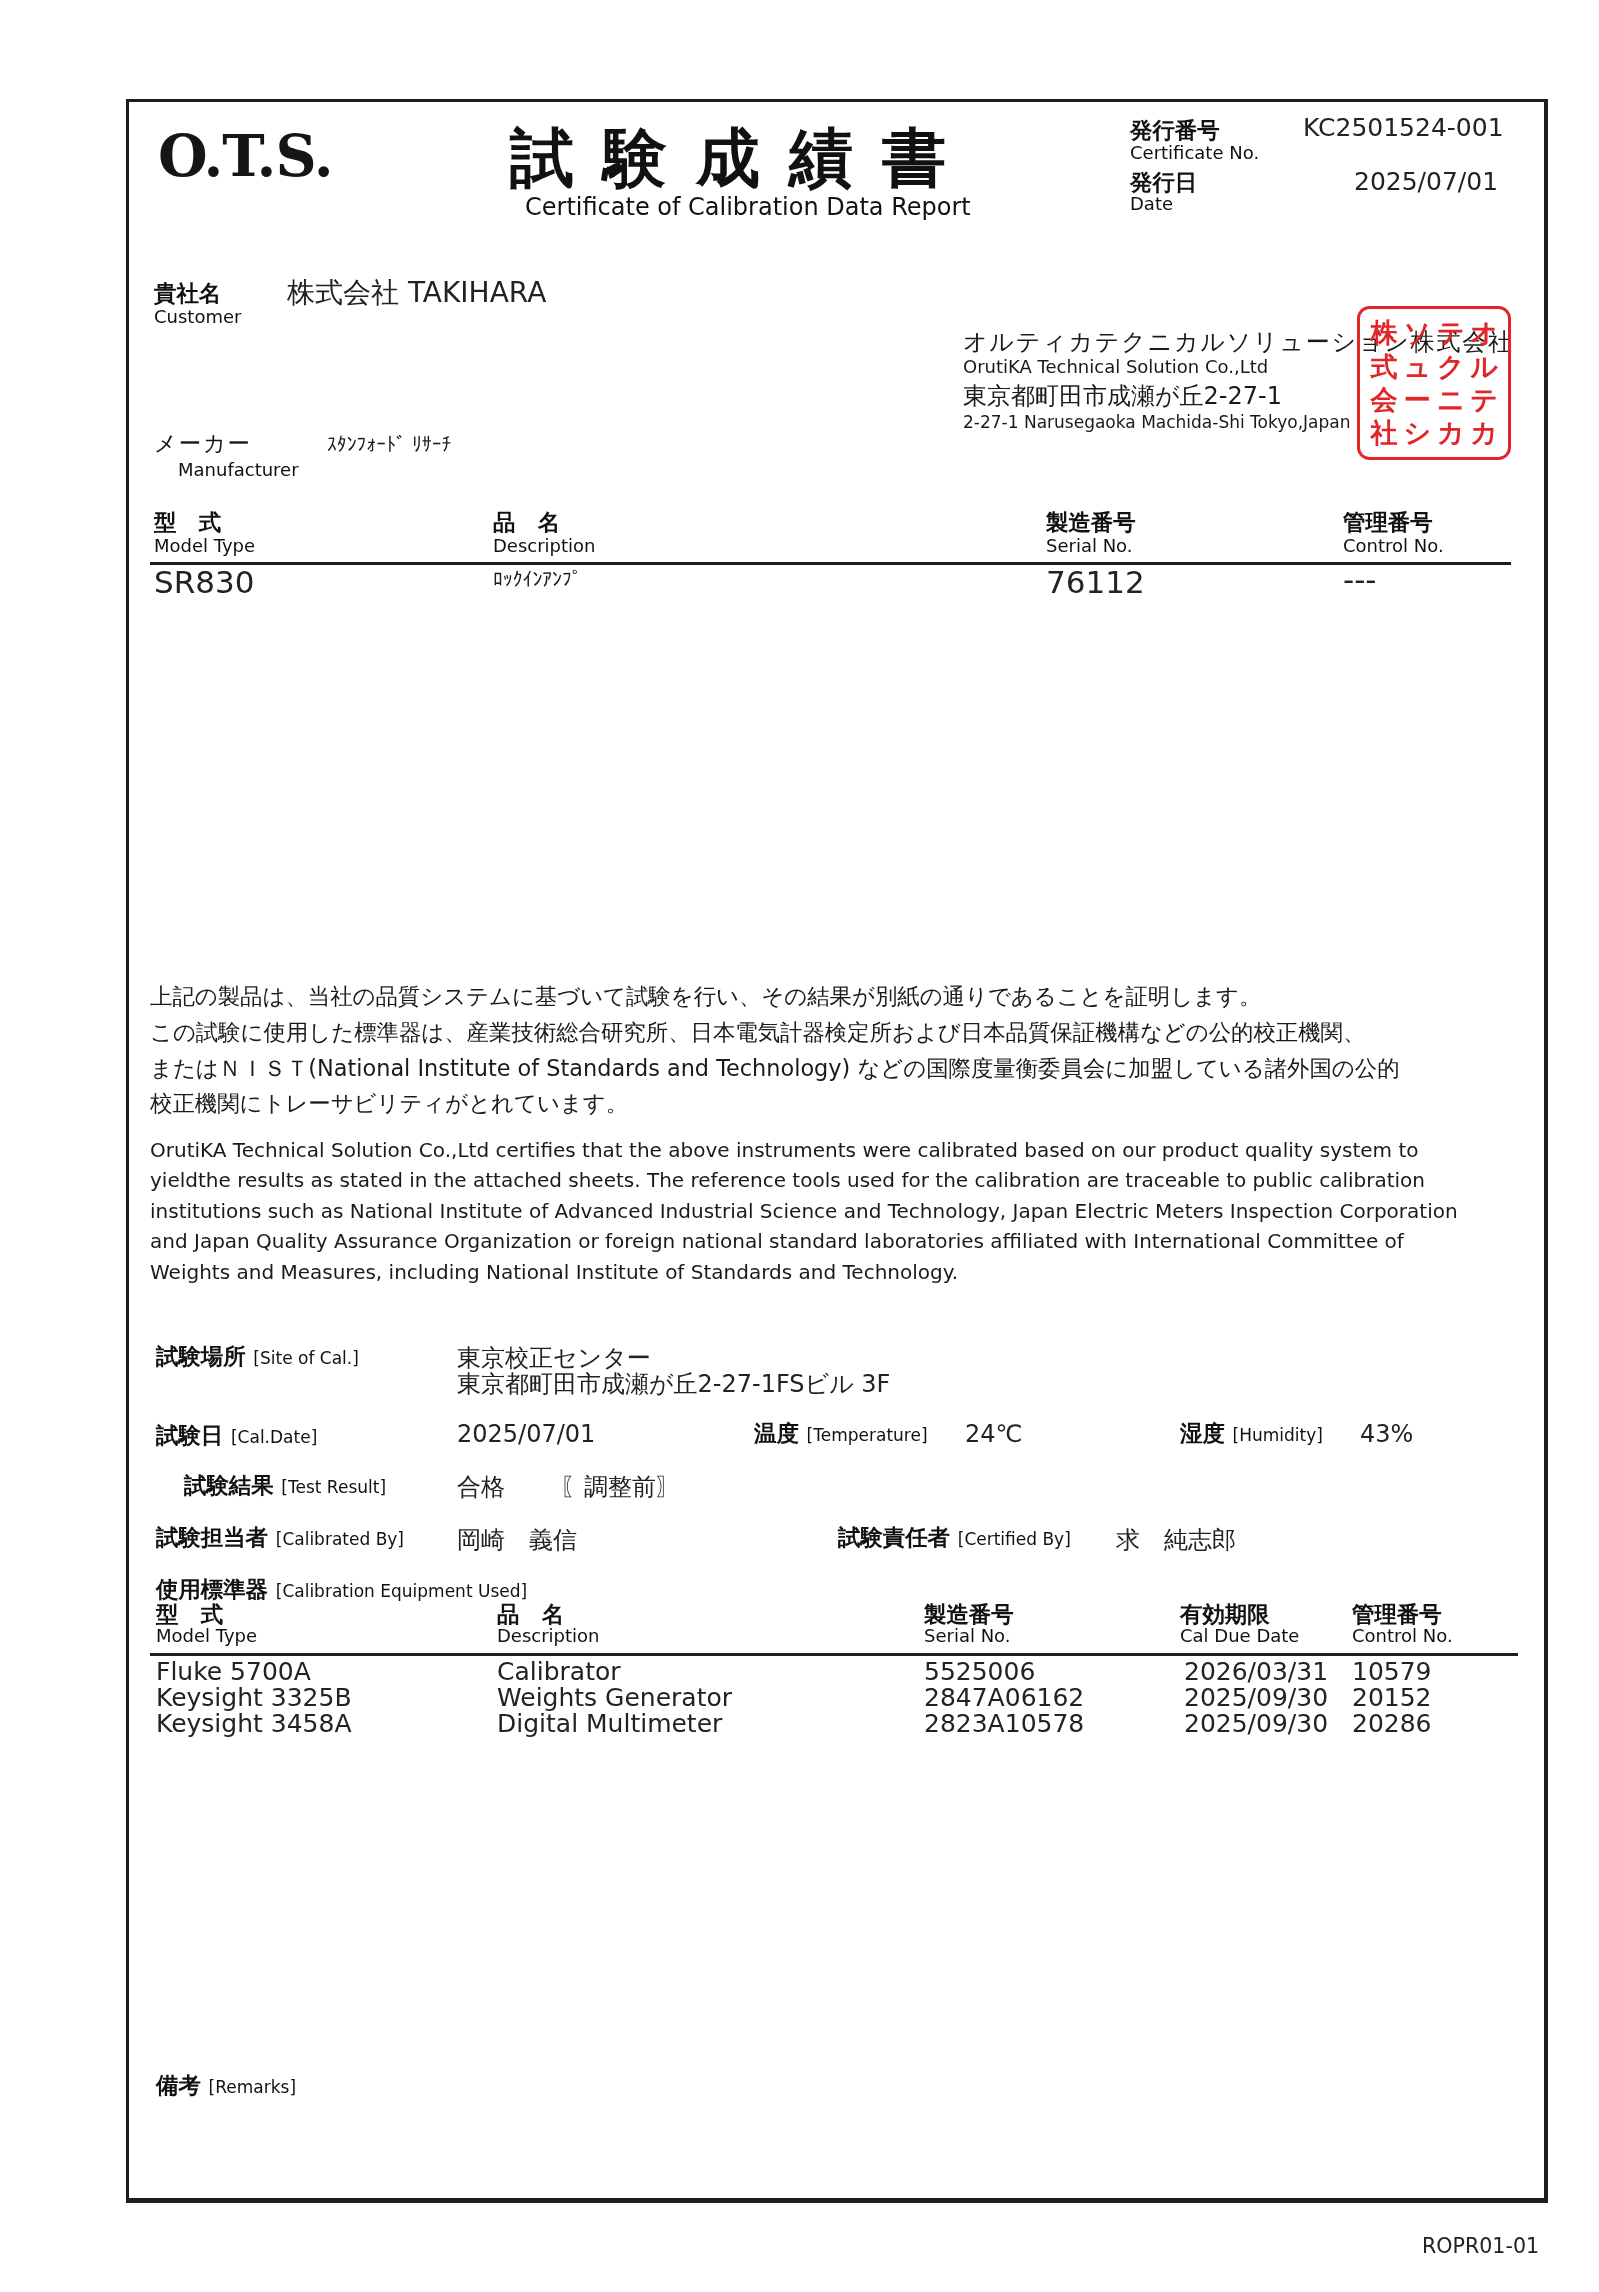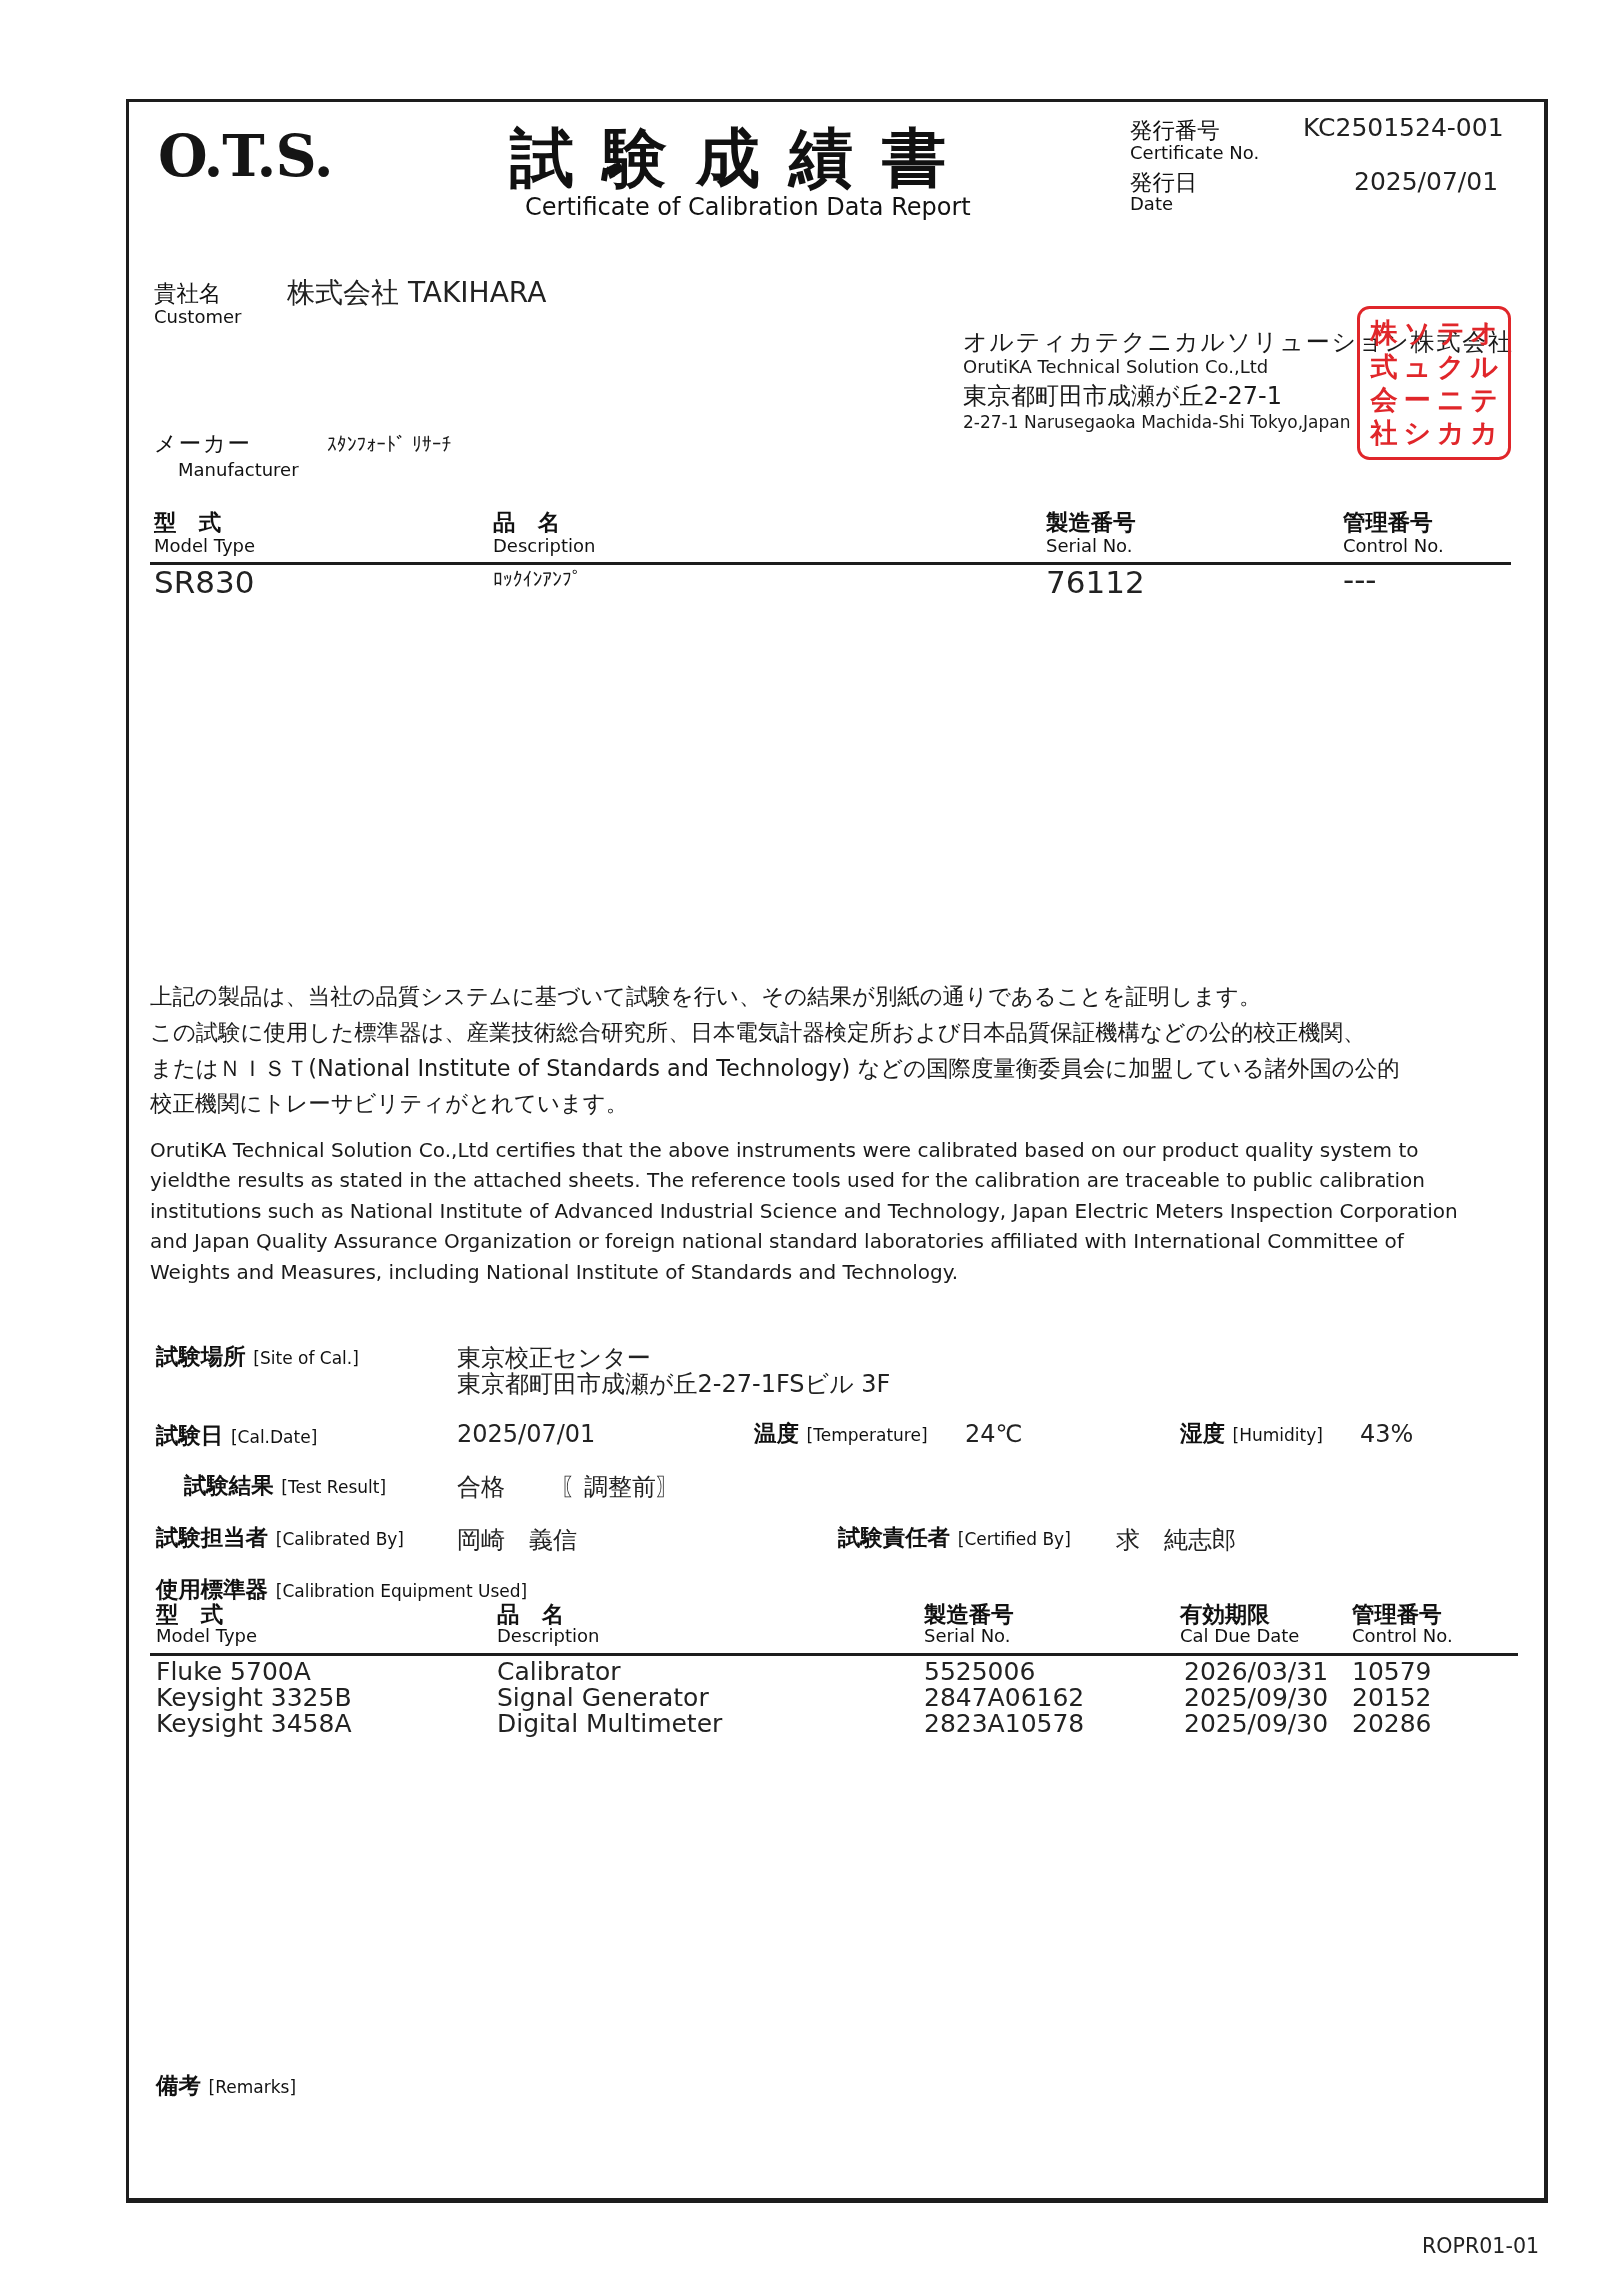--- a/index.html
+++ b/index.html
@@ -4,21 +4,21 @@
 <style>
   html, body { margin: 0; padding: 0; background: #ffffff; }
   body { width: 1600px; height: 2293px; position: relative; overflow: hidden;
          font-family: "DejaVu Sans", "Liberation Sans", sans-serif; color: #1a1a1a; }
   .abs { position: absolute; white-space: nowrap; }
   .frame { position: absolute; left: 126px; top: 99px; width: 1415px; height: 2096px;
            border: 3.6px solid #1d1d1d; border-bottom-width: 5.4px; border-right-width: 4.5px; box-sizing: content-box; }
   .logo { font-family: "DejaVu Serif", "Liberation Serif", serif; font-weight: bold; font-size: 57px; letter-spacing: -0.9px; color: #151515; }
   .title-jp { font-size: 64px; letter-spacing: 29px; color: #111; font-weight: bold; }
   .title-en { font-size: 24px; color: #111; }
-  .lbl-jp { font-size: 22.4px; font-weight: normal; color: #111; }
+  .lbl-jp { font-size: 22.4px; font-weight: bold; color: #111; }
   .lbl-en { font-size: 18px; color: #111; }
   .val { font-size: 25px; color: #222; }
   .val-sm { font-size: 31px; color: #222; }
   .hdr-jp { font-size: 22.4px; font-weight: bold; color: #111; }
   .hdr-en { font-size: 18px; color: #111; }
   .rule { position: absolute; height: 2.7px; background: #1d1d1d; }
   .para-jp { font-size: 22.4px; line-height: 36px; color: #1a1a1a; white-space: normal; }
   .para-en { font-size: 20px; line-height: 30px; color: #1a1a1a; white-space: normal; }
   .info-lbl { font-size: 22.4px; font-weight: bold; color: #111; }
   .info-lbl small { font-size: 17px; font-weight: normal; }
@@ -177,21 +177,21 @@
 
   <div>
     <div class="abs eq-row" style="left:156px; top:1657px;">Fluke 5700A</div>
     <div class="abs eq-row" style="left:497px; top:1657px;">Calibrator</div>
     <div class="abs eq-row" style="left:924px; top:1657px;">5525006</div>
     <div class="abs eq-row" style="left:1184px; top:1657px;">2026/03/31</div>
     <div class="abs eq-row" style="left:1352px; top:1657px;">10579</div>
   </div>
   <div>
     <div class="abs eq-row" style="left:156px; top:1683px;">Keysight 3325B</div>
-    <div class="abs eq-row" style="left:497px; top:1683px;">Signal Generator</div>
+    <div class="abs eq-row" style="left:497px; top:1683px;">Weights Generator</div>
     <div class="abs eq-row" style="left:924px; top:1683px;">2847A06162</div>
     <div class="abs eq-row" style="left:1184px; top:1683px;">2025/09/30</div>
     <div class="abs eq-row" style="left:1352px; top:1683px;">20152</div>
   </div>
   <div>
     <div class="abs eq-row" style="left:156px; top:1709px;">Keysight 3458A</div>
     <div class="abs eq-row" style="left:497px; top:1709px;">Digital Multimeter</div>
     <div class="abs eq-row" style="left:924px; top:1709px;">2823A10578</div>
     <div class="abs eq-row" style="left:1184px; top:1709px;">2025/09/30</div>
     <div class="abs eq-row" style="left:1352px; top:1709px;">20286</div>

